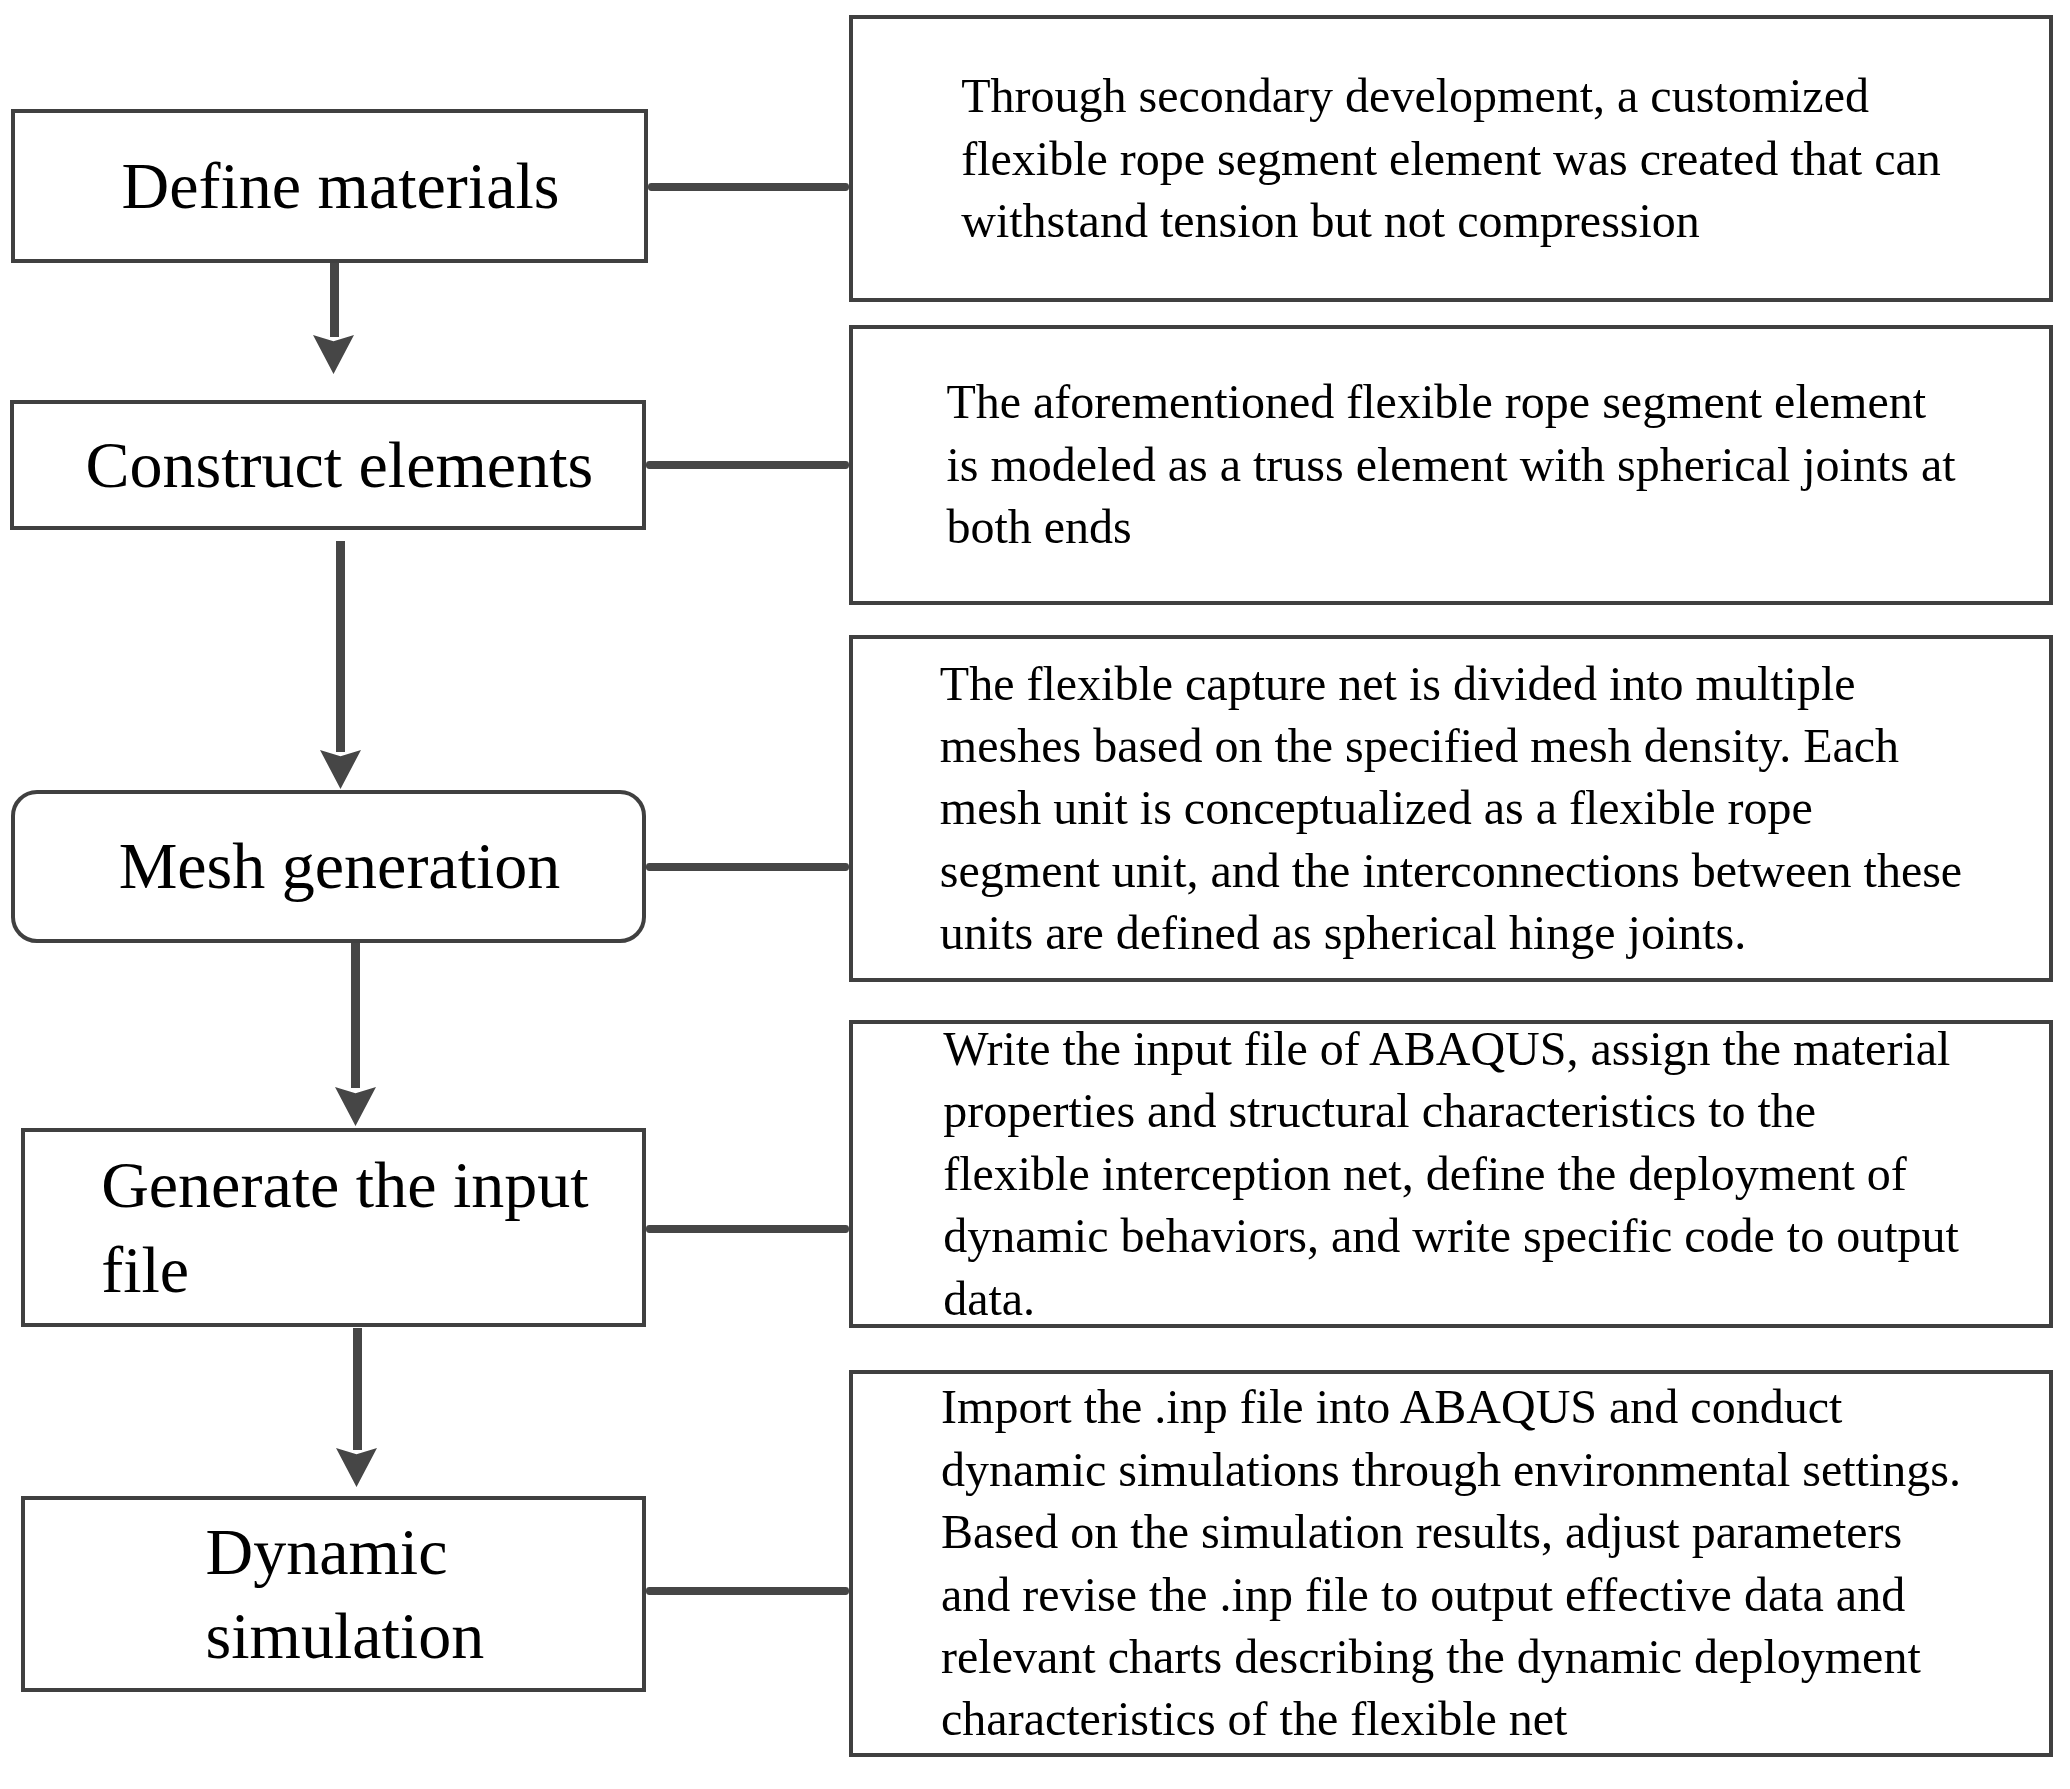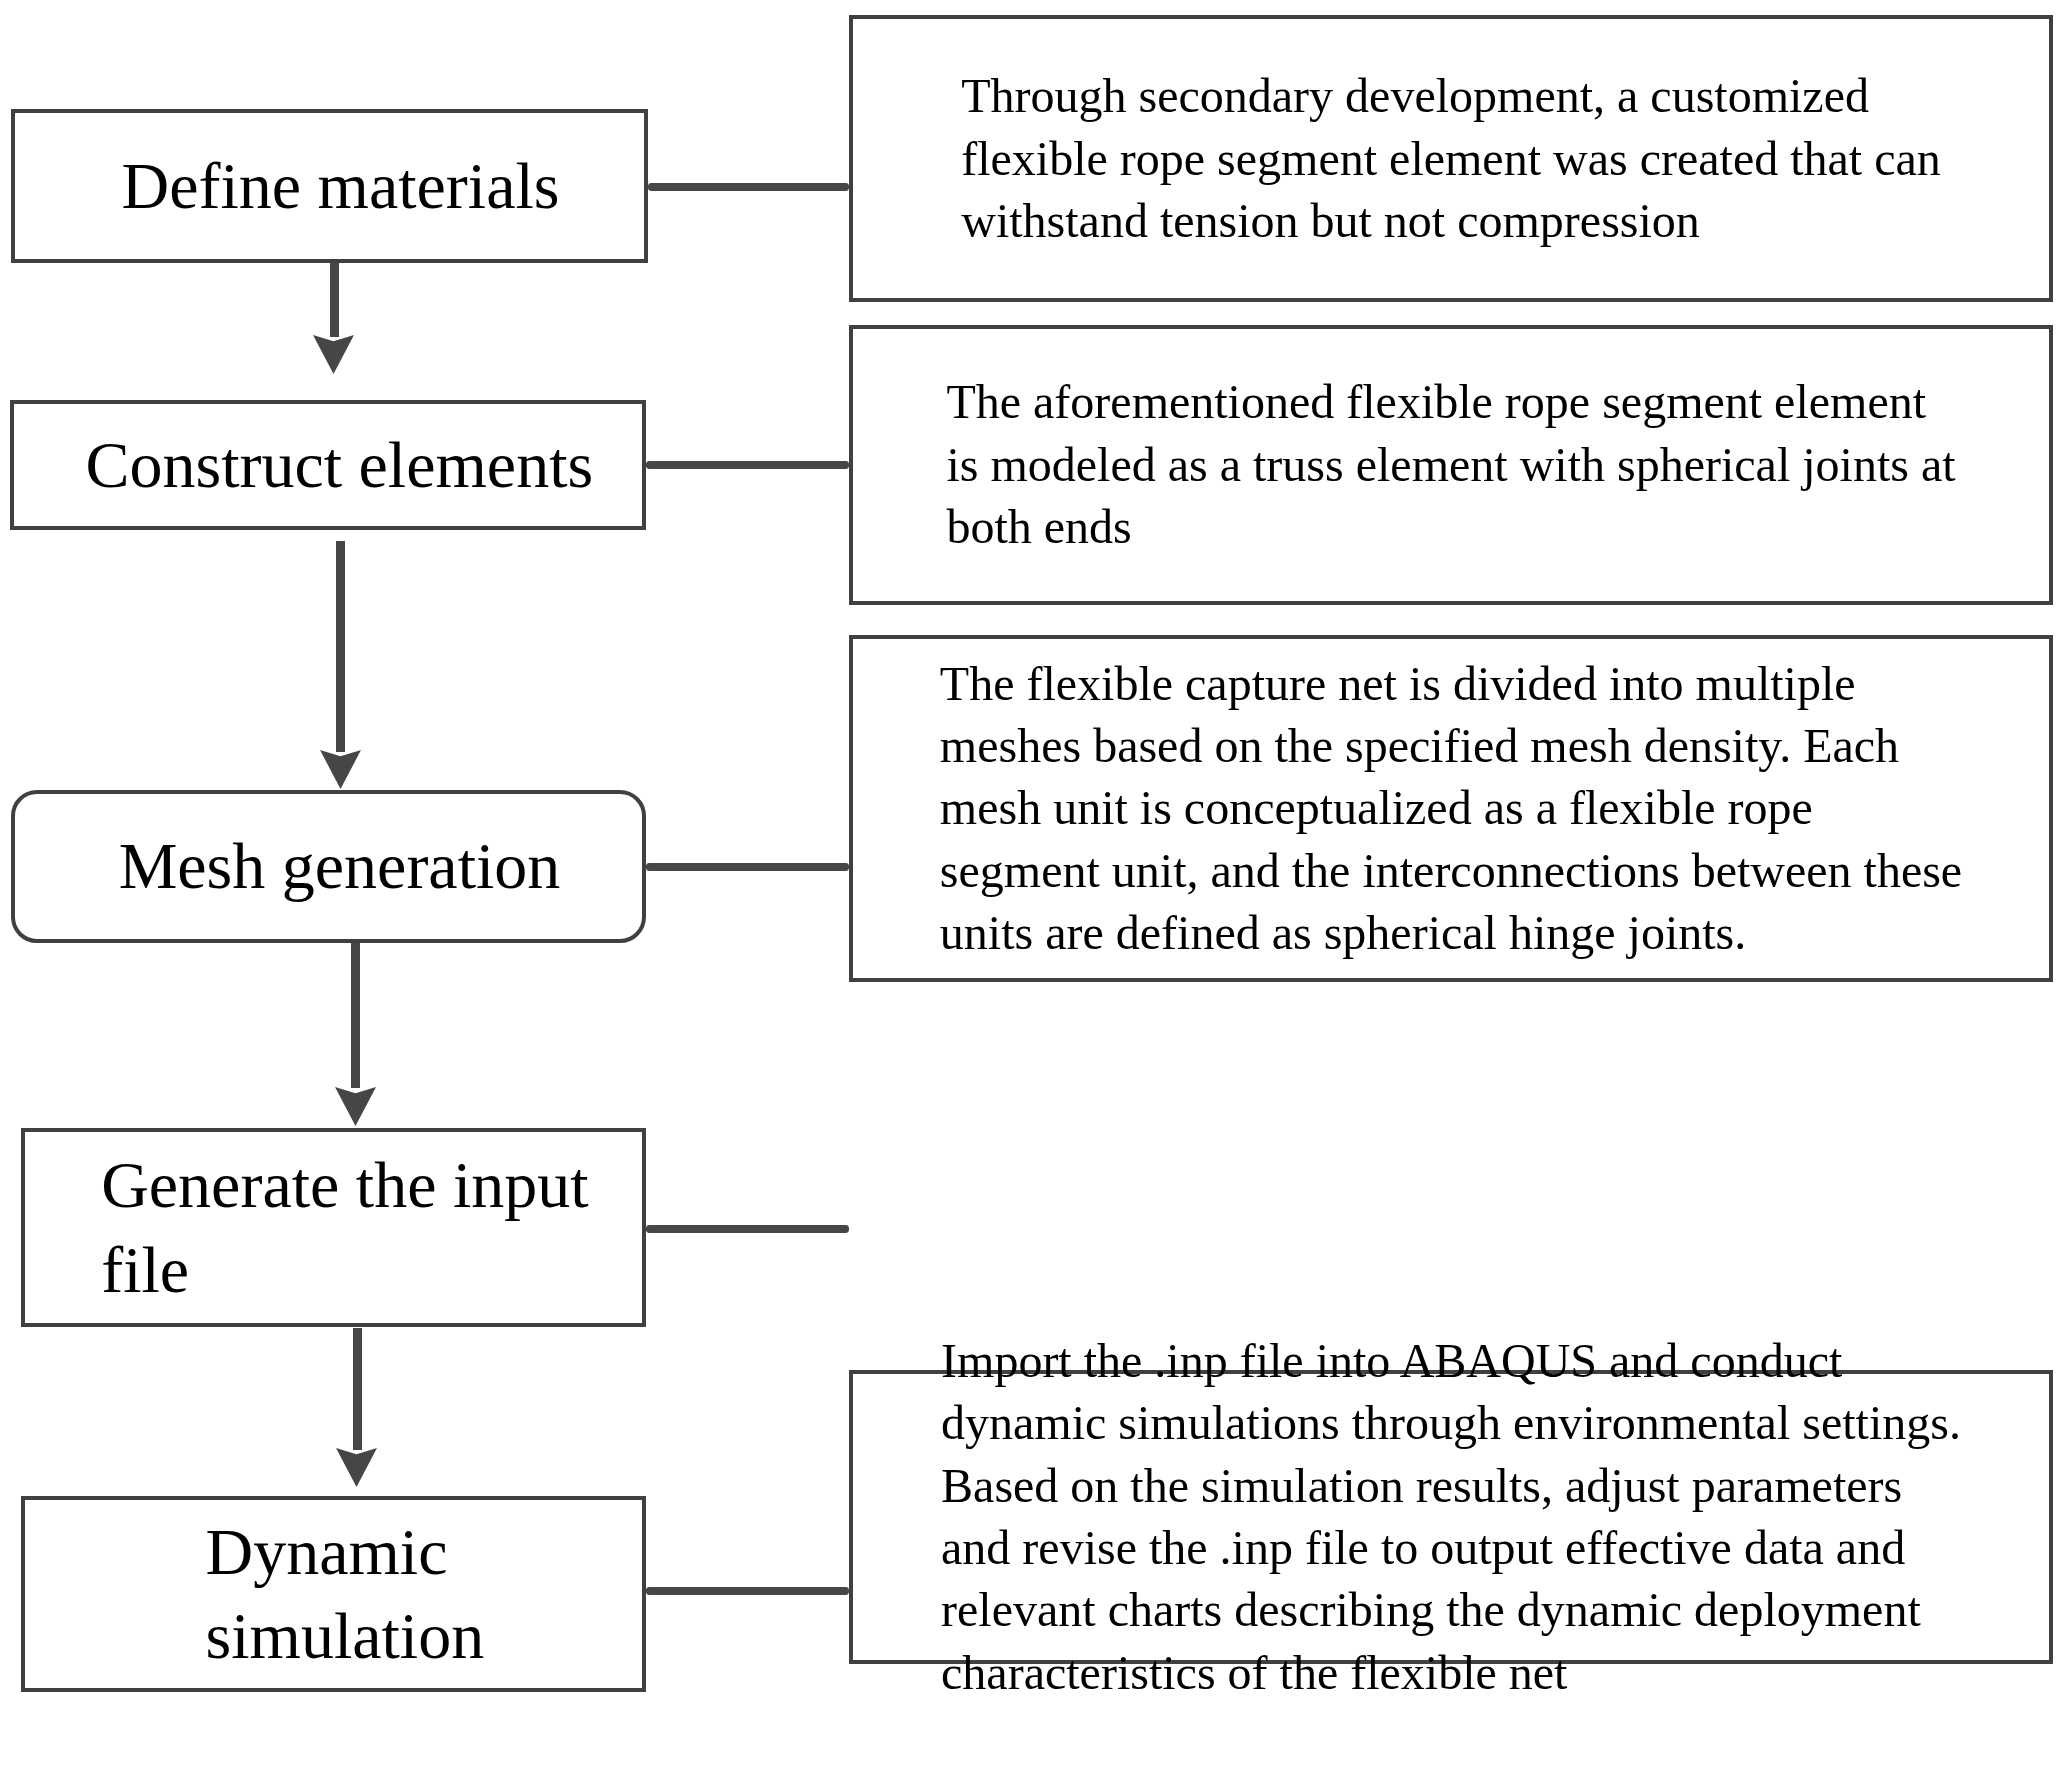--- a/index.html
+++ b/index.html
@@ -60,21 +60,21 @@
   #lbox2 { left: 10.3px;  top: 400px;  width: 636px; height: 130px; }
   #lbox3 { left: 11px;  top: 790px;  width: 635px; height: 153px; border-radius: 26px; }
   #lbox4 { left: 21.4px;  top: 1128px; width: 625px; height: 199px; }
   #lbox5 { left: 21.4px;  top: 1496px; width: 625px; height: 196px; }
 
   
   #rbox1 { left: 849px; top: 15.4px;   width: 1204px; height: 287px; }
   #rbox2 { left: 849px; top: 325px;  width: 1204px; height: 280px; }
   #rbox3 { left: 849px; top: 635px;  width: 1204px; height: 347px; }
   #rbox4 { left: 849px; top: 1020px; width: 1204px; height: 308px; }
-  #rbox5 { left: 849px; top: 1370px; width: 1204px; height: 294px; }
+  #rbox5 { left: 849px; top: 1370px; width: 1204px; height: 387px; }
 
   
   #conn1 { left: 648px; top: 183px;  width: 201px; }
   #conn2 { left: 646px; top: 461px;  width: 203px; }
   #conn3 { left: 646px; top: 863px; width: 203px; }
   #conn4 { left: 646px; top: 1225px; width: 203px; }
   #conn5 { left: 646px; top: 1587px; width: 203px; }
 
   
   #arrow1-shaft { left: 330px; top: 263px;  height: 74px;  }
@@ -103,20 +103,25 @@
 flexible rope segment element was created that can
 withstand tension but not compression</div>
   <div class="box desc-box" id="rbox2">The aforementioned flexible rope segment element
 is modeled as a truss element with spherical joints at
 both ends</div>
   <div class="box desc-box" id="rbox3">The flexible capture net is divided into multiple
 meshes based on the specified mesh density. Each
 mesh unit is conceptualized as a flexible rope
 segment unit, and the interconnections between these
 units are defined as spherical hinge joints.</div>
+  <div class="box desc-box" id="rbox4">Write the input file of ABAQUS, assign the material
+properties and structural characteristics to the
+flexible interception net, define the deployment of
+dynamic behaviors, and write specific code to output
+data.</div>
   <div class="box desc-box" id="rbox5">Import the .inp file into ABAQUS and conduct
 dynamic simulations through environmental settings.
 Based on the simulation results, adjust parameters
 and revise the .inp file to output effective data and
 relevant charts describing the dynamic deployment
 characteristics of the flexible  net</div>
 
   <div class="connector" id="conn1"></div>
   <div class="connector" id="conn2"></div>
   <div class="connector" id="conn3"></div>

